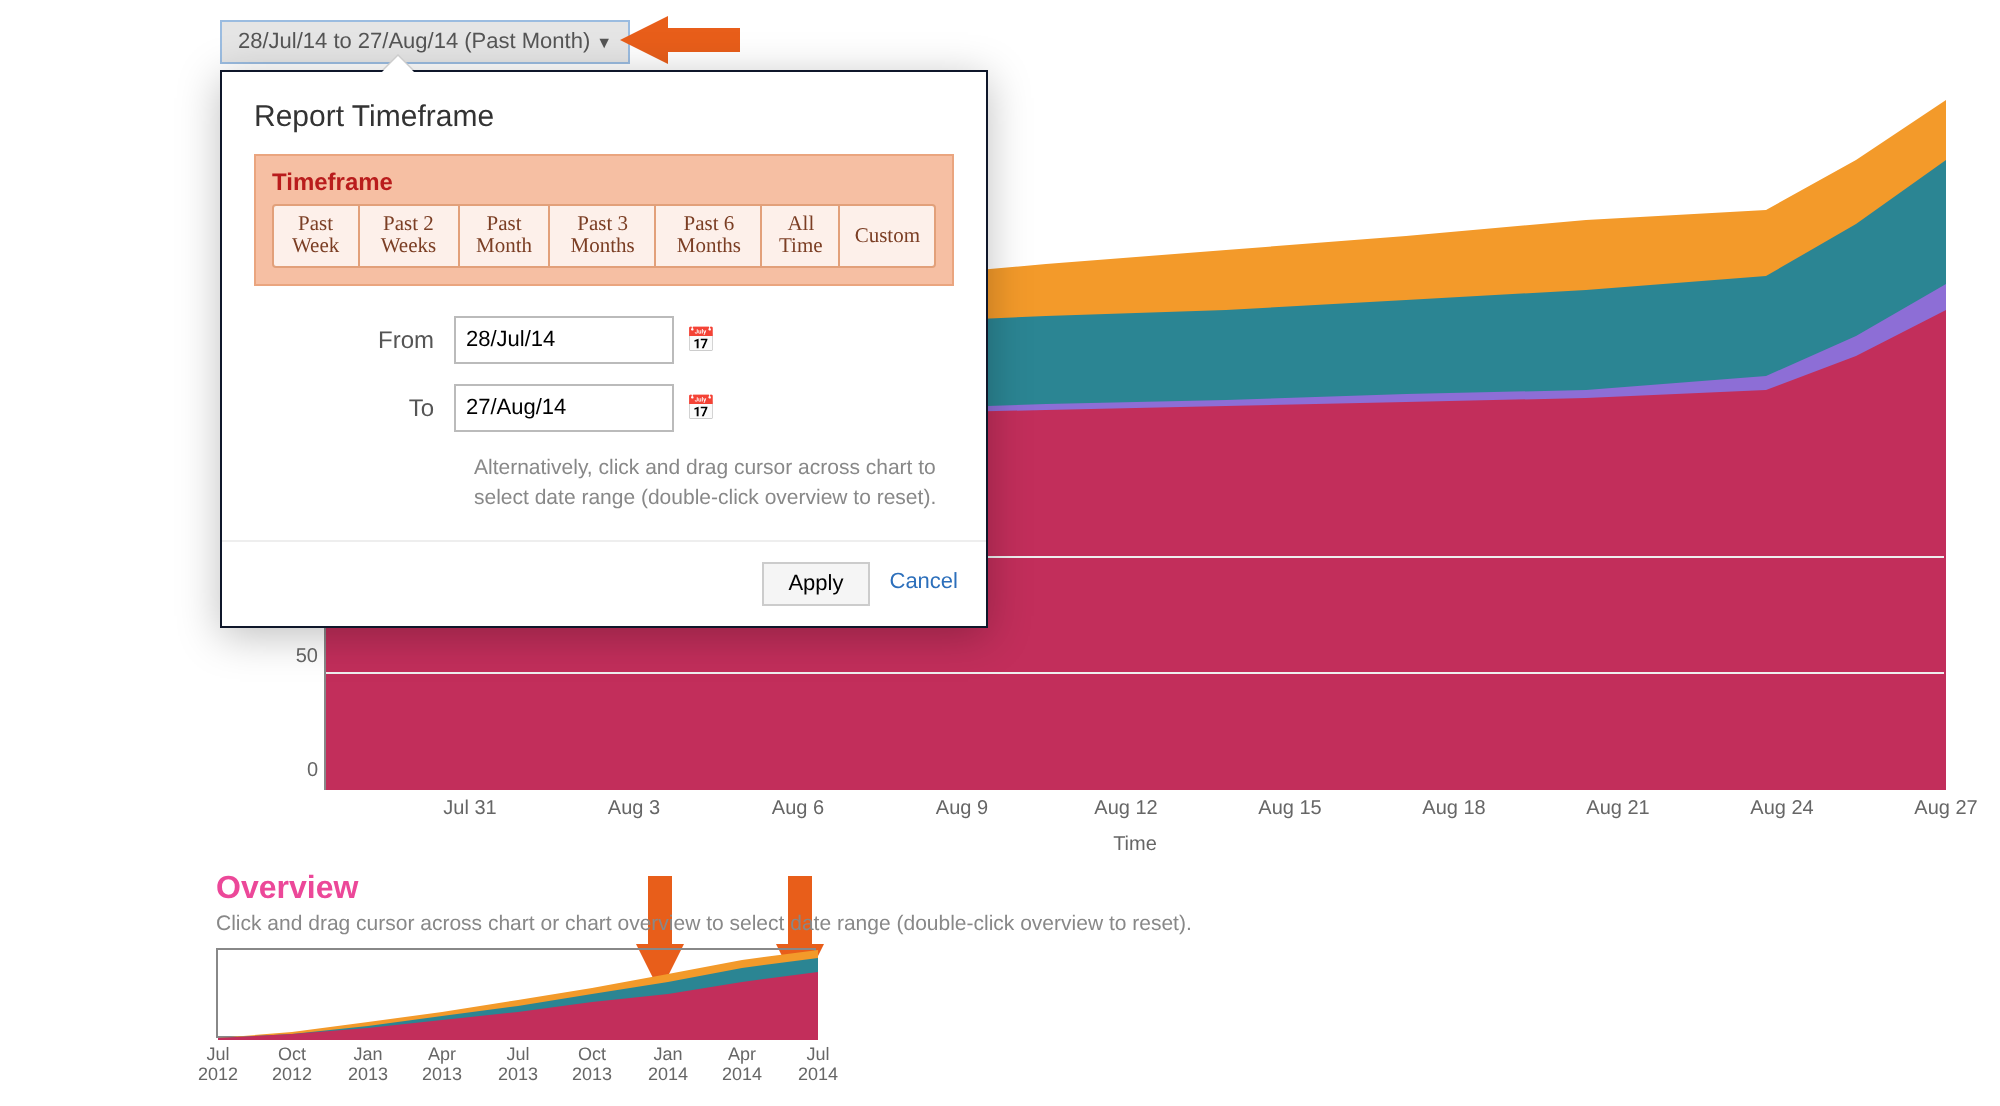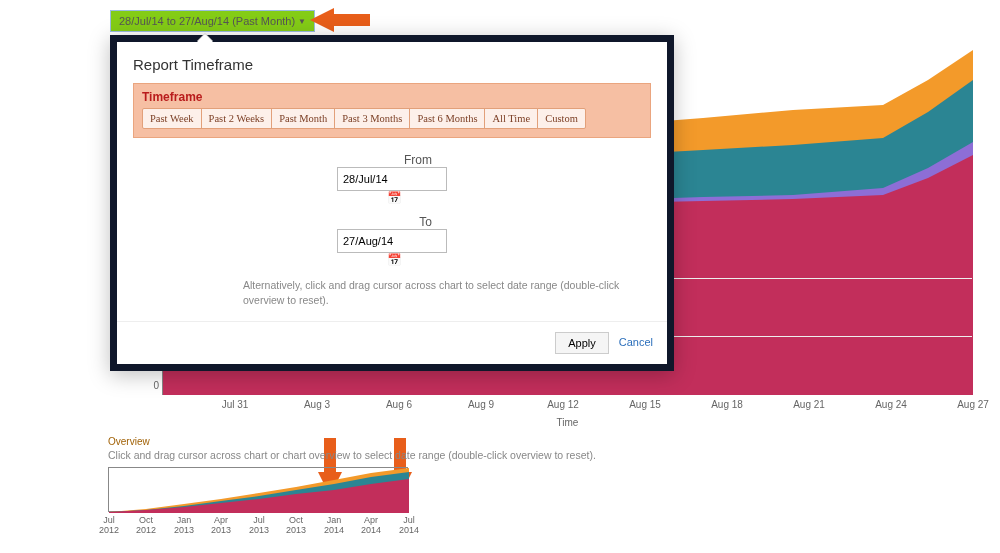--- a/index.html
+++ b/index.html
@@ -11,21 +11,21 @@
     background: #fff;
     width: 1000px;
     height: 553px;
     position: relative;
   }
   .timeframe-btn {
     position: absolute;
     left: 110px;
     top: 10px;
     border: 1px solid #9bbce0;
-    background: #84cc16;
+    background: #e5e5e5;
     color: #555;
     padding: 4px 8px;
     font-size: 11px;
     cursor: pointer;
     display: flex;
     align-items: center;
     gap: 3px;
   }
   .timeframe-btn .caret {
     font-size: 8px;
@@ -55,23 +55,23 @@
     content:"";
     position:absolute;
     left:-6px; top:-58px;
     width: 12px; height: 36px;
     background:#e85e1a;
   }
   .popup {
     position: absolute;
     left: 110px;
     top: 35px;
-    width: 564px;
+    width: 384px;
     background: #fff;
-    border: 7px solid #0f172a;
+    border: 1px solid #0f172a;
     box-shadow: 0 4px 20px rgba(0,0,0,0.25);
     z-index: 10;
   }
   .popup::before{
     content:"";
     position:absolute;
     top:-8px; left:80px;
     border-left:8px solid transparent;
     border-right:8px solid transparent;
     border-bottom:8px solid #fff;
@@ -107,21 +107,20 @@
     cursor: pointer;
     margin-left: -1px;
     font-family: Liberation Serif, serif;
   }
   .tf-btns button:first-child{ margin-left:0; border-radius:2px 0 0 2px;}
   .tf-btns button:last-child{ border-radius:0 2px 2px 0;}
   .date-row {
     display:flex;
     align-items:center;
     padding:5px 16px;
-    flex-direction:column;
   }
   .date-row .lbl {
     width: 100px;
     text-align: right;
     color:#555;
     padding-right:10px;
   }
   .date-row input[type=text]{
     width: 110px;
     padding:5px 5px;
@@ -211,21 +210,21 @@
     margin-top:15px;
   }
   .area-stack svg { position:absolute; left:0; top:0; }
   
   .overview {
     position:absolute;
     left:108px; top:436px;
     width:500px;
   }
   .overview-title {
-    font-size:10px; color:#a16207;
+    font-size:16px; color:#ec4899;font-weight:bold;
   }
   .overview-sub {
     color:#888; font-size:10.5px;
     margin:2px 0 6px;
   }
   .overview-plot {
     width:300px; height:45px;
     border:1px solid #888;
     position:relative;
   }

